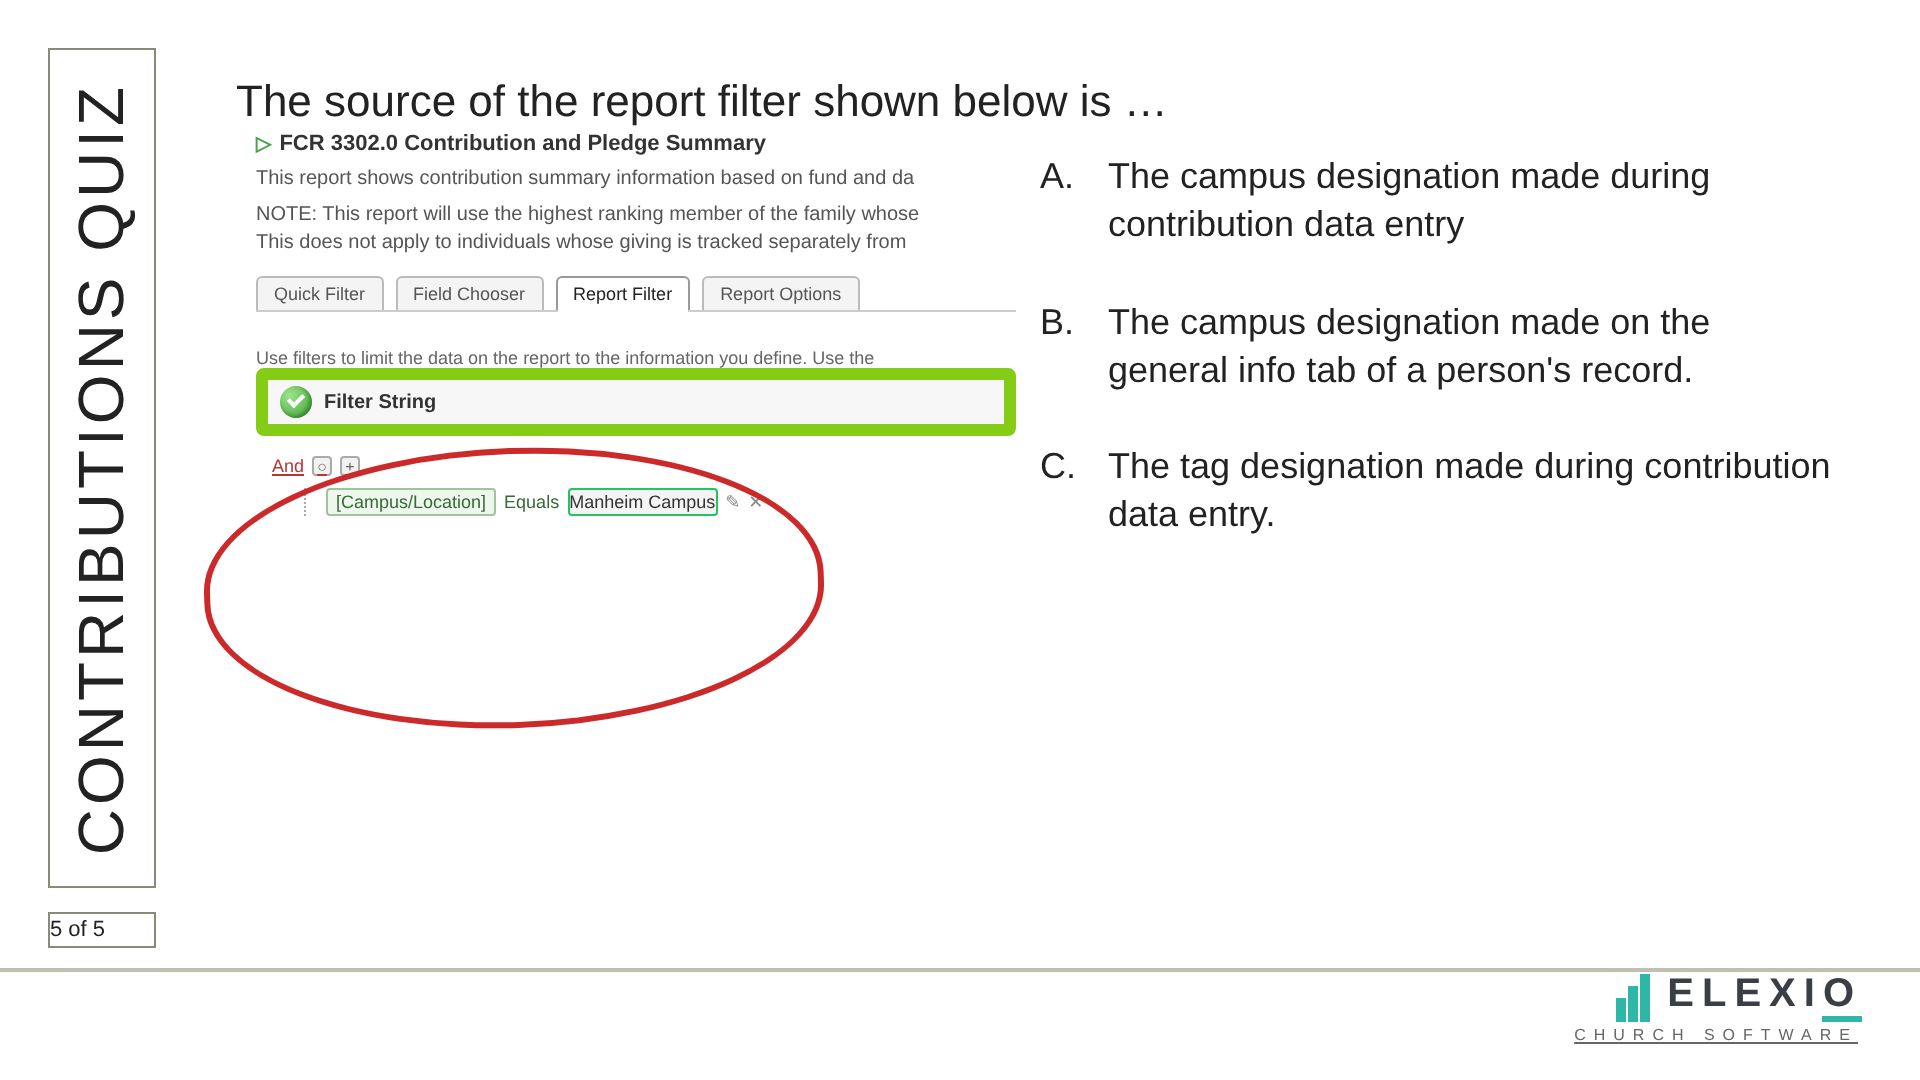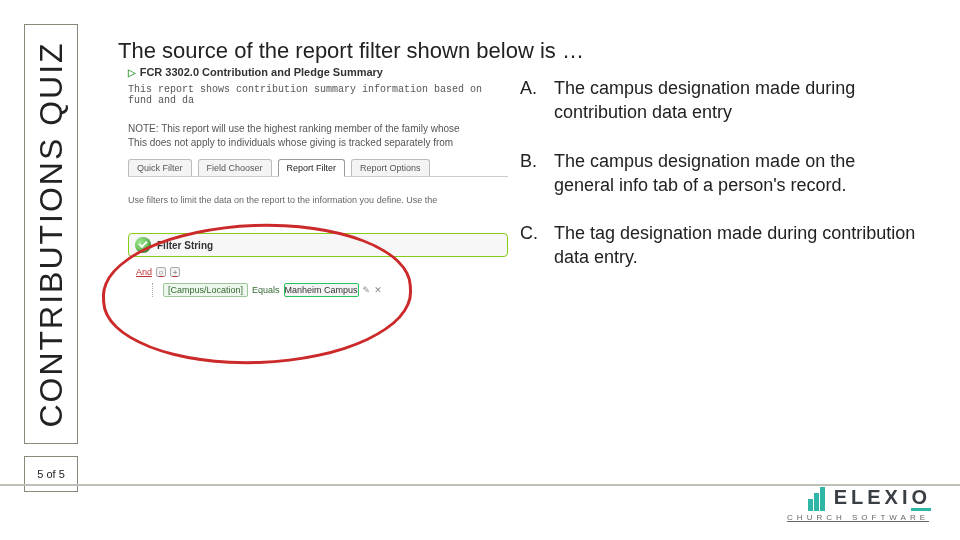--- a/index.html
+++ b/index.html
@@ -28,25 +28,25 @@
     font-size: 32px;
     letter-spacing: 2px;
     color: #222;
     font-weight: 400;
   }
   .pager-box {
     position: absolute;
     left: 24px;
     top: 456px;
     width: 54px;
-    height: 36px;
+    height: 18px;
     border: 1.5px solid #8a8a7b;
     display: flex;
     align-items: center;
-    justify-content: center;
+    justify-content: flex-start;
     font-size: 11px;
     color: #222;
   }
   .question {
     position: absolute;
     left: 118px;
     top: 38px;
     font-size: 22px;
     color: #222;
     font-weight: 300;
@@ -63,21 +63,21 @@
   }
   .shot .report-title {
     font-weight: bold;
     font-size: 11px;
     margin-bottom: 6px;
     display: flex;
     align-items: center;
     gap: 4px;
   }
   .tri { color: #4aa34a; font-size: 10px; }
-  .shot .desc { color: #555; margin-bottom: 16px; font-size: 10px; font-family: Liberation Mono, monospace; }
+  .shot .desc { color: #555; margin-bottom: 6px; font-size: 10px; }
   .shot .note { color: #555; margin-bottom: 10px; font-size: 10px; line-height: 1.35; }
   .tabs {
     display: flex;
     gap: 6px;
     border-bottom: 1px solid #ccc;
     padding-bottom: 0;
     margin-bottom: 18px;
   }
   .tab {
     border: 1px solid #bbb;
@@ -91,26 +91,26 @@
   }
   .tab.active {
     background: #fff;
     color: #222;
     border-color: #999;
   }
   .tab.active::after{
     content:"";
     position:absolute; left:0; right:0; bottom:-1px; height:1px; background:#fff;
   }
-  .filter-hint { color: #666; font-size: 9px; margin-bottom: 28px; }
+  .filter-hint { color: #666; font-size: 9px; margin-bottom: 0; }
   .filter-header {
     display: flex;
     align-items: center;
     gap: 6px;
-    border: 1px solid #84cc16;
+    border: 6px solid #84cc16;
     border-radius: 4px;
     padding: 3px 6px;
     background: #f7f7f7;
     margin-bottom: 10px;
   }
   .green-circle {
     width: 16px; height: 16px; border-radius: 50%;
     background: radial-gradient(circle at 30% 30%, #9de48a, #3aa331);
     box-shadow: inset -1px -1px 2px rgba(0,0,0,.3);
     position: relative;

